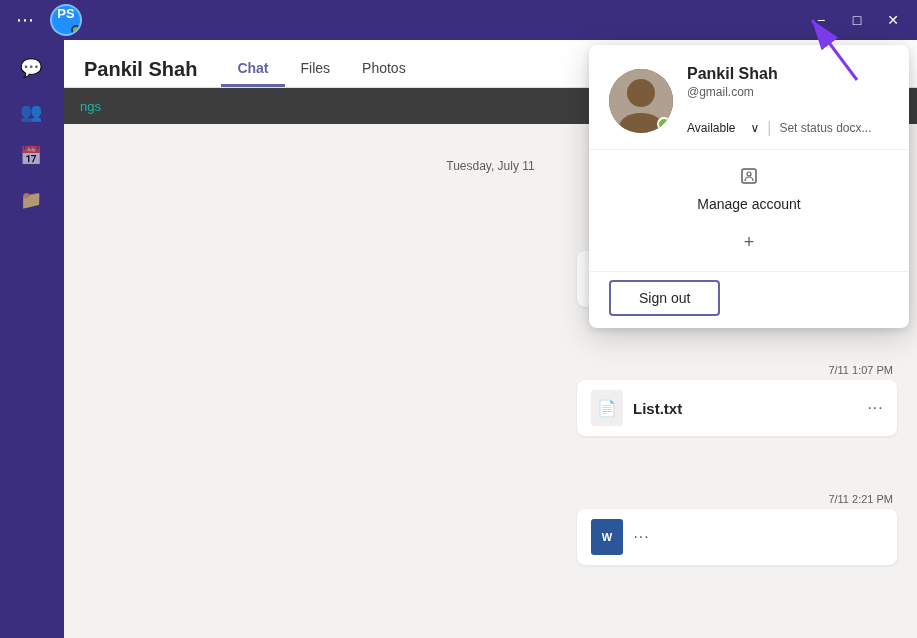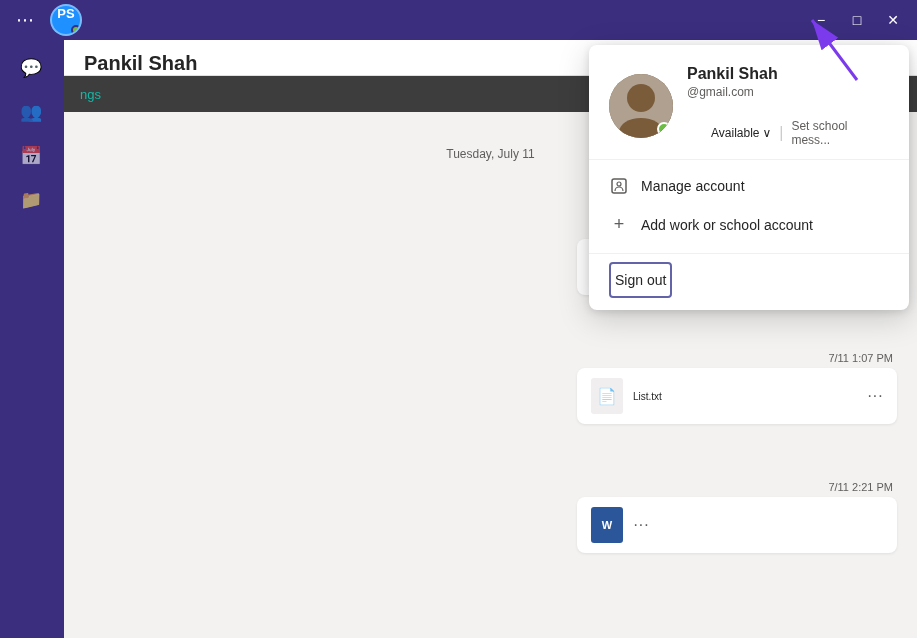--- a/index.html
+++ b/index.html
@@ -243,23 +243,23 @@
     .word-icon {
       background: #2b579a;
       color: white;
       font-size: 11px;
       font-weight: bold;
       border-radius: 3px;
     }
 
     .file-name {
       flex: 1;
-      font-size: 10px;
+      font-size: 15px;
       color: #252525;
-      font-weight: 400;
+      font-weight: 700;
     }
 
     .file-ellipsis {
       color: #605e5c;
       font-size: 16px;
       cursor: pointer;
     }
 
     
     .profile-dropdown {
@@ -336,22 +336,21 @@
       align-items: center;
       gap: 8px;
     }
 
     .available-btn {
       font-size: 12px;
       color: #252525;
       cursor: pointer;
       display: flex;
       align-items: flex-end;
-      gap: 3px;
-      margin-left: 24px;
+      gap: 15px;
     }
 
     .status-separator {
       color: #ccc;
     }
 
     .set-status-btn {
       font-size: 12px;
       color: #605e5c;
       cursor: pointer;
@@ -362,38 +361,39 @@
     }
 
     .dropdown-item {
       display: flex;
       align-items: center;
       gap: 12px;
       padding: 10px 20px;
       cursor: pointer;
       font-size: 14px;
       color: #252525;
+      flex-direction: column;
     }
 
     .dropdown-item-icon {
       font-size: 16px;
       color: #605e5c;
       width: 20px;
       display: flex;
       align-items: center;
       justify-content: center;
     }
 
     .sign-out-section {
       padding: 8px 20px 12px;
       border-top: 1px solid #f0f0f0;
     }
 
     .sign-out-btn {
-      padding: 8px 4px;
+      padding: 8px 28px;
       border: 2px solid #6264a7;
       border-radius: 4px;
       background: white;
       color: #252525;
       font-size: 14px;
       font-weight: 500;
       cursor: pointer;
       display: inline-block;
     }
 
@@ -441,20 +441,31 @@
       <div class="sidebar-icon">👥</div>
       <div class="sidebar-icon">📅</div>
       <div class="sidebar-icon">📁</div>
     </div>
 
     <div class="main-area">
 
       <div class="chat-header">
         <div class="chat-header-top">
           <span class="contact-name">Pankil Shah</span>
+          <div class="header-tabs">
+            <div class="header-tab active">
+              <span>Chat</span>
+            </div>
+            <div class="header-tab">
+              <span>Files</span>
+            </div>
+            <div class="header-tab">
+              <span>Photos</span>
+            </div>
+          </div>
         </div>
       </div>
 
       <div class="dark-bar">
         <span class="dark-bar-text">ngs</span>
       </div>
 
       <div class="messages-area">
 
         <div class="date-divider">
@@ -505,39 +516,38 @@
       </div>
       <div class="profile-info">
         <div class="profile-name">Pankil Shah</div>
         <div class="profile-email">@gmail.com</div>
         <div class="profile-status-row">
           <span class="available-btn">
             <span>Available</span>
             <span>∨</span>
           </span>
           <span class="status-separator">|</span>
-          <span class="set-status-btn">Set school mess...</span>
+          <span class="set-status-btn">Set status docx...</span>
         </div>
       </div>
     </div>
 
     <div class="dropdown-menu-items">
       <div class="dropdown-item">
         <span class="dropdown-item-icon">
           <svg width="16" height="16" viewBox="0 0 16 16" fill="none">
             <rect x="1" y="1" width="14" height="14" rx="2" stroke="#605e5c" stroke-width="1.5" fill="none"></rect>
             <circle cx="8" cy="6" r="2" stroke="#605e5c" stroke-width="1.2" fill="none"></circle>
             <path d="M4 13c0-2.2 1.8-4 4-4s4 1.8 4 4" stroke="#605e5c" stroke-width="1.2" fill="none"></path>
           </svg>
         </span>
         <span>Manage account</span>
       </div>
       <div class="dropdown-item">
         <span class="dropdown-item-icon" style="font-size:18px; color:#605e5c; font-weight:300;">+</span>
-        <span>Add work or school account</span>
       </div>
     </div>
 
     <div class="sign-out-section">
       <button class="sign-out-btn">Sign out</button>
     </div>
   </div>
 
   <svg class="purple-arrow-svg" width="120" height="80" viewBox="0 0 120 80">
     <defs>

